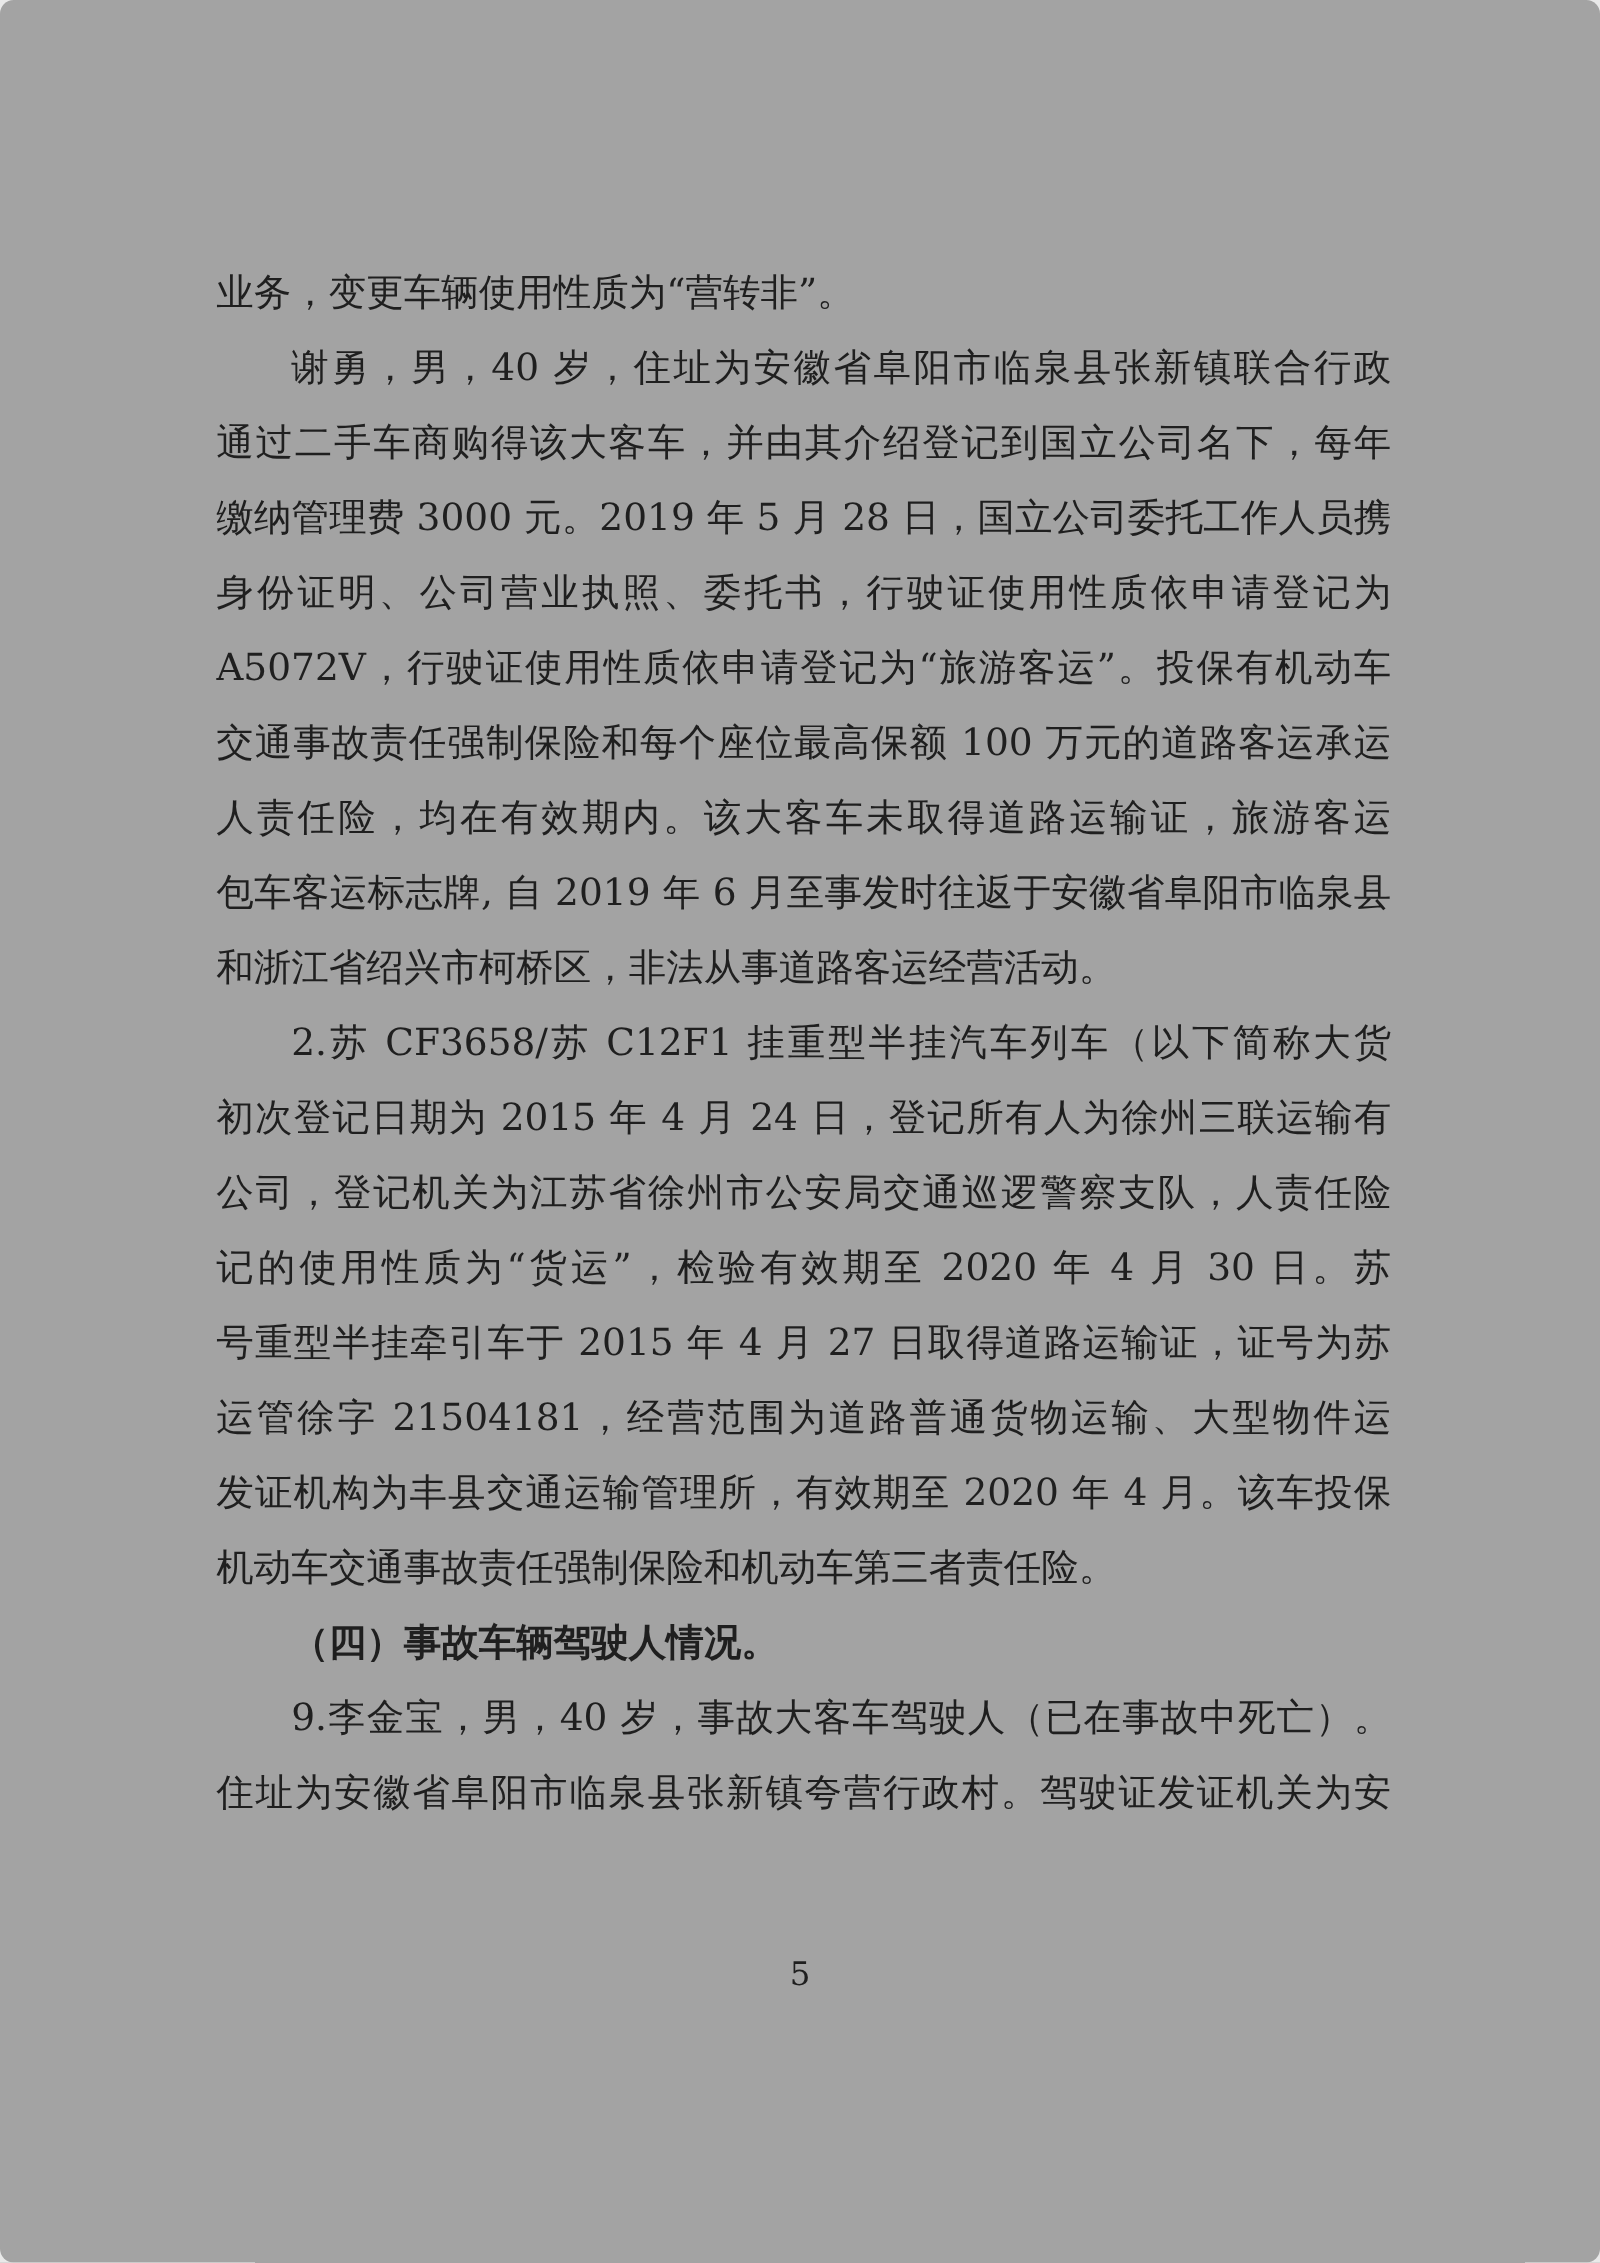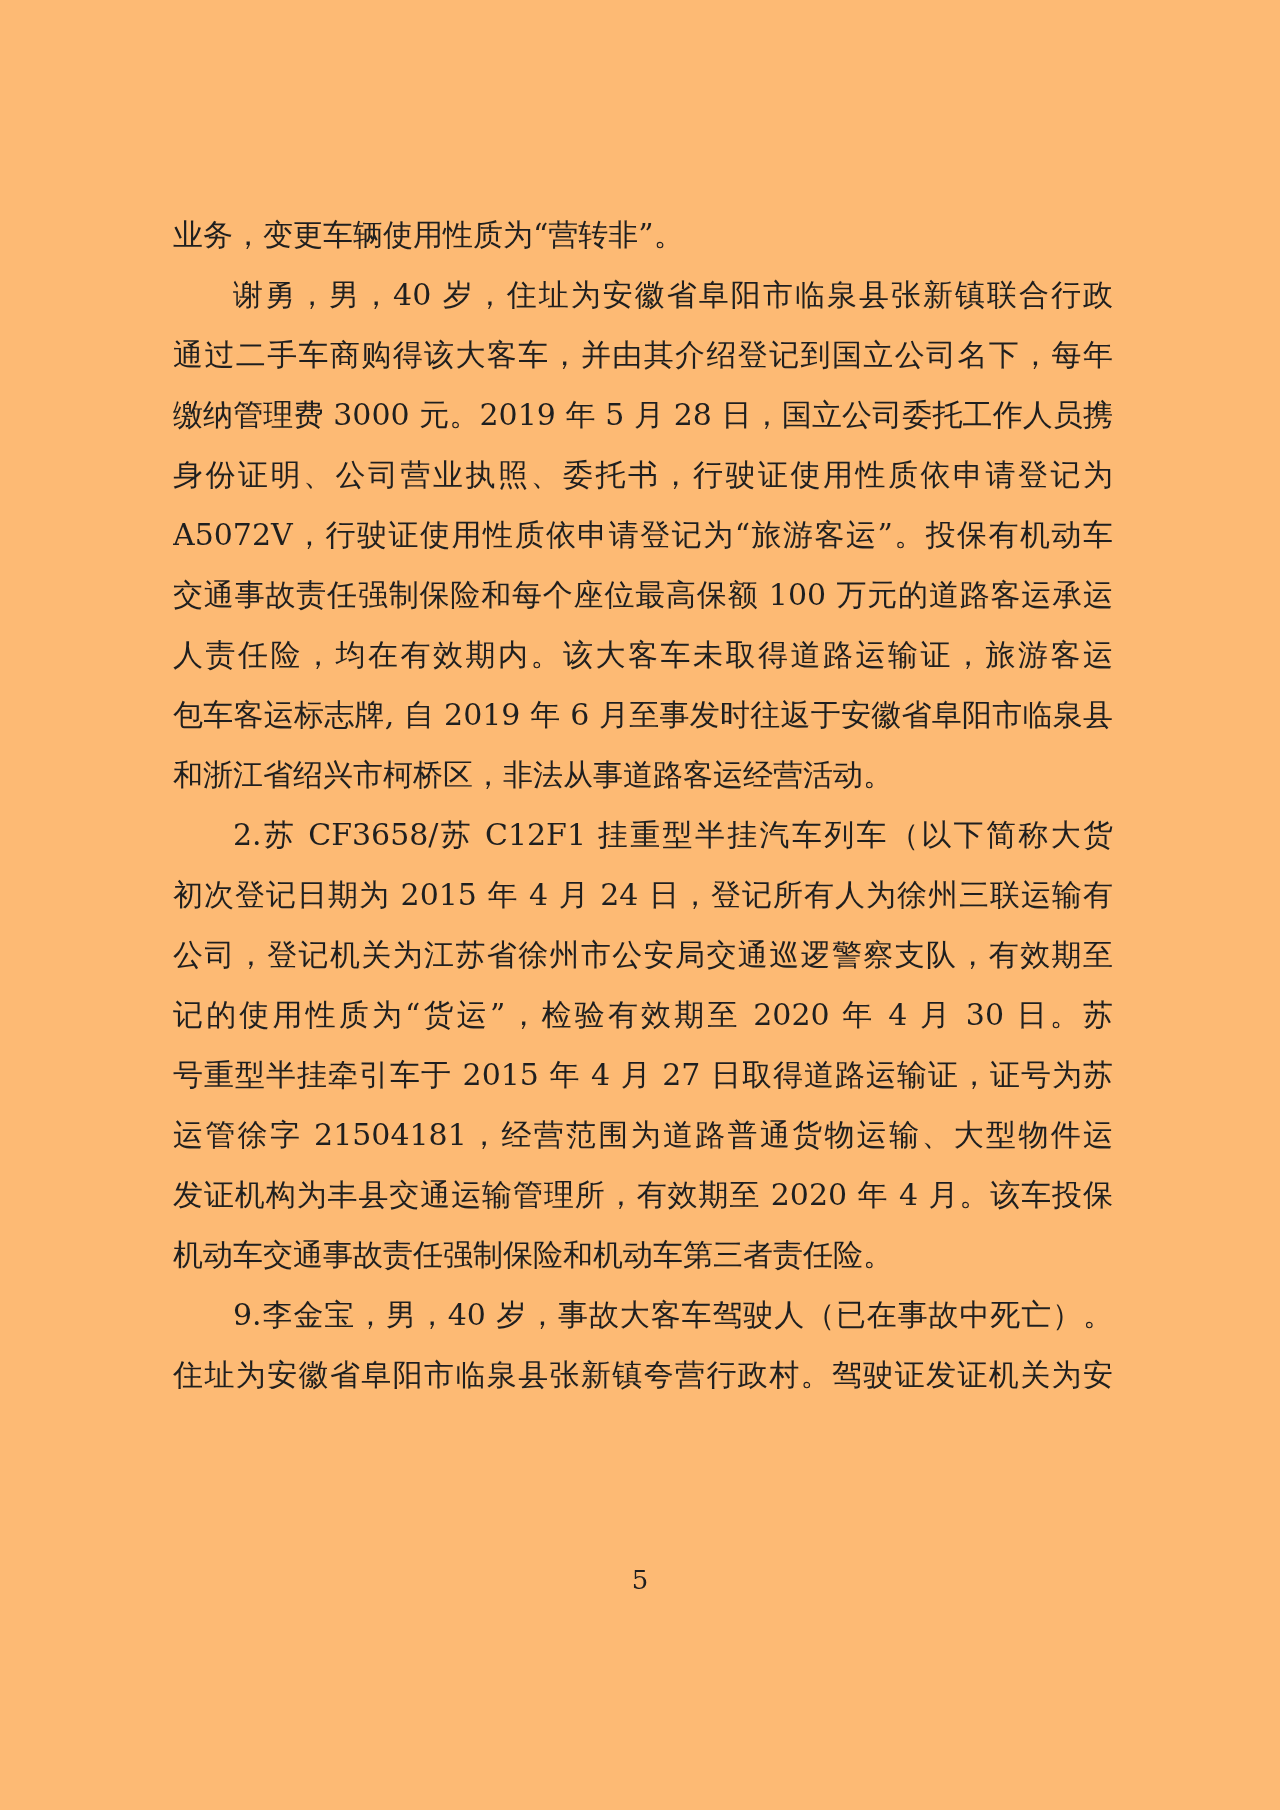--- a/index.html
+++ b/index.html
@@ -5,24 +5,25 @@
   html, body {
     margin: 0;
     padding: 0;
     background: #e9e9e9;
   }
   .page {
     position: relative;
     width: 1280px;
     height: 1810px;
     margin: 0 auto;
-    background: #fdba74;
+    background: #a3a3a3;
     font-family: "DejaVu Serif", "Liberation Serif", serif;
     color: #1f1f1f;
     overflow: hidden;
+    border-radius: 11px;
   }
   .textblock {
     position: absolute;
     left: 173px;
     top: 205px;
     width: 940px;
   }
   .ln {
     font-size: 30px;
     height: 60px;
@@ -63,23 +64,24 @@
     <div class="ln j">通过二手车商购得该大客车，并由其介绍登记到国立公司名下，每年</div>
     <div class="ln j">缴纳管理费 3000 元。2019 年 5 月 28 日，国立公司委托工作人员携带</div>
     <div class="ln j">身份证明、公司营业执照、委托书，行驶证使用性质依申请登记为</div>
     <div class="ln j">A5072V，行驶证使用性质依申请登记为“旅游客运”。投保有机动车</div>
     <div class="ln j">交通事故责任强制保险和每个座位最高保额 100 万元的道路客运承运</div>
     <div class="ln j">人责任险，均在有效期内。该大客车未取得道路运输证，旅游客运</div>
     <div class="ln j">包车客运标志牌, 自 2019 年 6 月至事发时往返于安徽省阜阳市临泉县</div>
     <div class="ln">和浙江省绍兴市柯桥区，非法从事道路客运经营活动。</div>
     <div class="ln ind j">2.苏 CF3658/苏 C12F1 挂重型半挂汽车列车（以下简称大货车）。</div>
     <div class="ln j">初次登记日期为 2015 年 4 月 24 日，登记所有人为徐州三联运输有限</div>
-    <div class="ln j">公司，登记机关为江苏省徐州市公安局交通巡逻警察支队，有效期至</div>
+    <div class="ln j">公司，登记机关为江苏省徐州市公安局交通巡逻警察支队，人责任险</div>
     <div class="ln j">记的使用性质为“货运”，检验有效期至 2020 年 4 月 30 日。苏 CF3658</div>
     <div class="ln j">号重型半挂牵引车于 2015 年 4 月 27 日取得道路运输证，证号为苏交</div>
     <div class="ln j">运管徐字 21504181，经营范围为道路普通货物运输、大型物件运输，</div>
     <div class="ln j">发证机构为丰县交通运输管理所，有效期至 2020 年 4 月。该车投保有</div>
     <div class="ln">机动车交通事故责任强制保险和机动车第三者责任险。</div>
+    <div class="ln ind hd">（四）事故车辆驾驶人情况。</div>
     <div class="ln ind j">9.李金宝，男，40 岁，事故大客车驾驶人（已在事故中死亡）。</div>
     <div class="ln j">住址为安徽省阜阳市临泉县张新镇夸营行政村。驾驶证发证机关为安</div>
   </div>
   <div class="pagenum">5</div>
 </div>
 
 </body></html>

